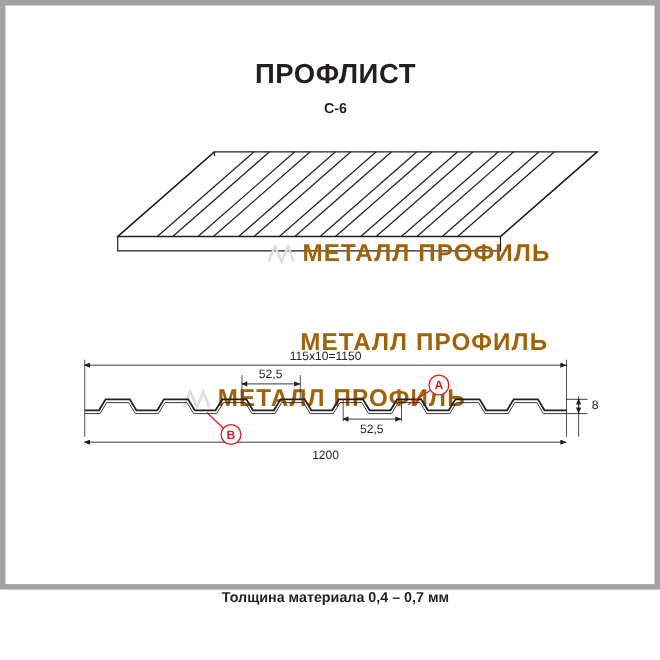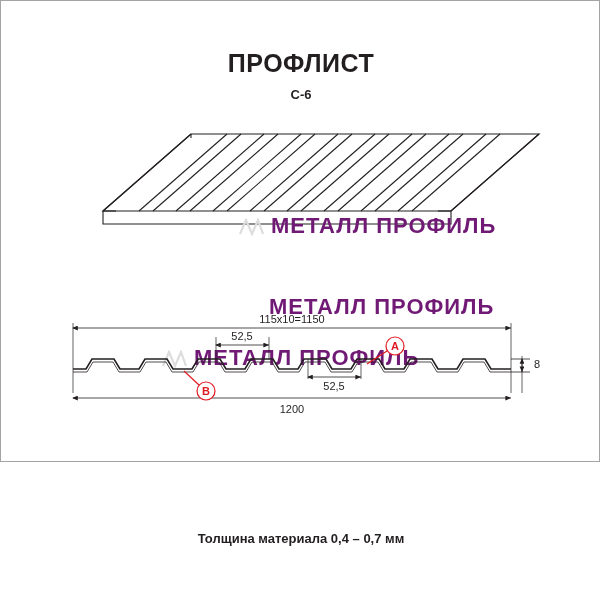--- a/index.html
+++ b/index.html
@@ -10,23 +10,23 @@
     width: 600px;
     height: 600px;
     background: #ffffff;
     font-family: "Liberation Sans", sans-serif;
     color: #231f20;
     overflow: hidden;
   }
   .page {
     position: relative;
     width: 600px;
-    height: 462px;
+    height: 536px;
     box-sizing: border-box;
-    border: 1px solid #a3a3a3;
+    border: 5px solid #a3a3a3;
   }
   .title {
     position: absolute;
     top: 48px;
     left: 0;
     width: 600px;
     text-align: center;
     font-size: 25px;
     font-weight: bold;
     letter-spacing: 0.5px;
@@ -63,21 +63,21 @@
     left: 0;
     width: 600px;
     text-align: center;
     font-size: 13px;
     font-weight: bold;
     color: #231f20;
   }
   .wm {
     position: absolute;
     pointer-events: none;
-    color: #701a75;
+    color: #a16207;
     font-weight: bold;
     font-size: 22px;
     letter-spacing: 1px;
     white-space: nowrap;
     font-family: "Liberation Sans", sans-serif;
   }
   .wm1 {
     top: 212px;
     left: 237px;
   }

